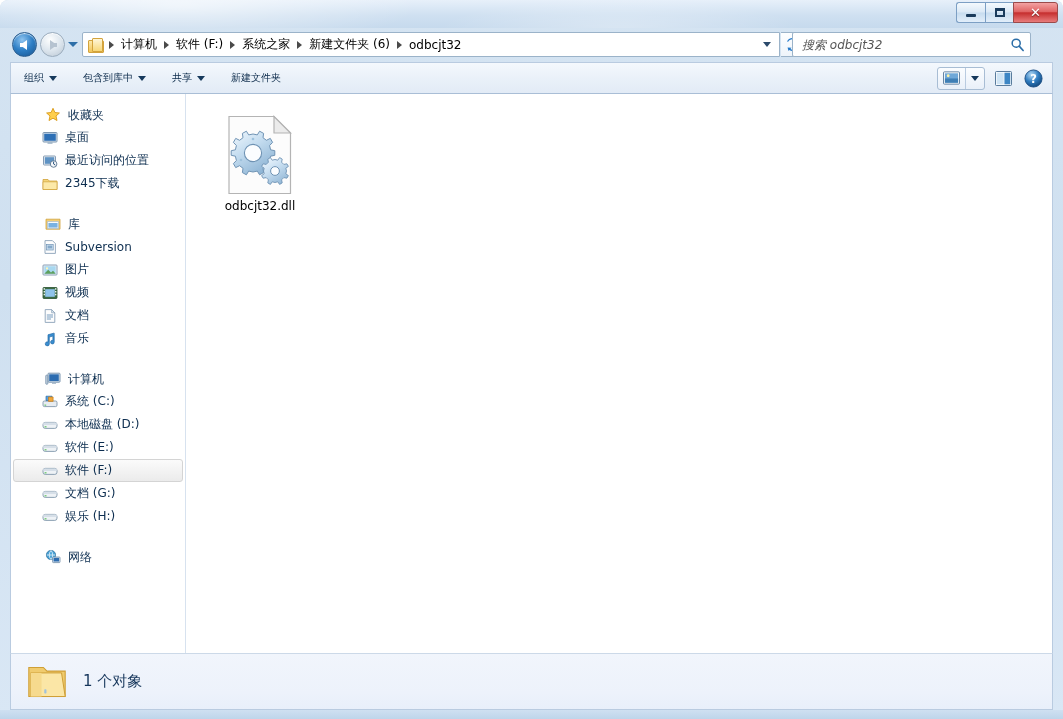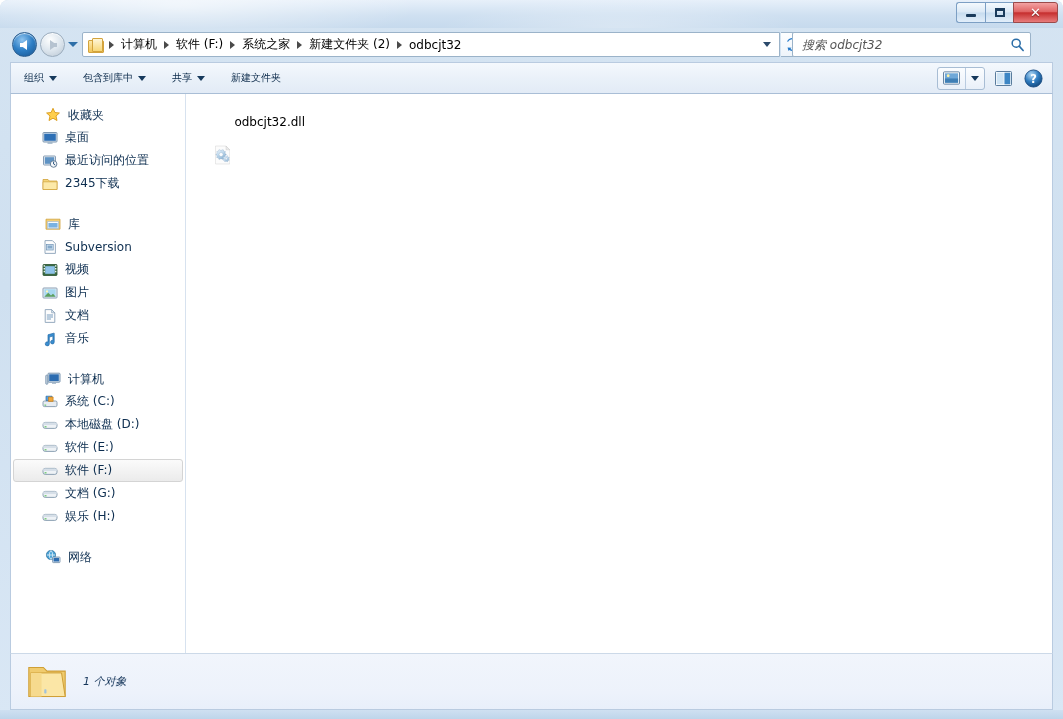--- a/index.html
+++ b/index.html
@@ -255,39 +255,39 @@
   #content {
     flex: 1; height: 100%;
     background: #ffffff;
     position: relative;
     padding: 12px 0 0 12px;
   }
   
   #filegrid { display:flex; flex-wrap: wrap; gap: 4px; padding-left: 14px; padding-top: 4px; }
   .file-cell {
     width: 96px; padding: 4px 2px 6px 2px;
-    display:flex; flex-direction:row; gap: 4px;
+    display:flex; flex-direction:column; align-items:center; gap: 4px;
     border: 1px solid transparent; border-radius: 3px;
   }
   .file-label {
     font-size: 12px; color: #000000; text-align: center; line-height: 14px;
   }
 
   
   #statusbar {
     position: absolute; left: 10px; top: 653px;
     width: 1043px; height: 57px;
     background: linear-gradient(to bottom,#f1f5fc 0%, #edf2fb 70%, #e8effa 100%);
     border: 1px solid #b9cbe0;
     border-top: 1px solid #ccd9e8;
     display: flex; align-items: center;
     padding-left: 14px; gap: 14px;
   }
   #status-folder-icon { width: 44px; height: 40px; flex: none; }
-  #status-text { font-size: 11px; color: #15355a; font-style: italic; }
+  #status-text { font-size: 15px; color: #15355a; }
 
   #window-bottom-edge {
     position: absolute; left: 0; top: 710px; width: 1063px; height: 9px;
     background: linear-gradient(to bottom,#cfe0f1,#bed5ea);
   }
 </style>
 </head>
 <body>
 
 <div id="window">
@@ -321,21 +321,21 @@
     <div id="addressbar">
       <div id="breadcrumb">
         <div class="crumb-folder"></div>
         <span class="crumb-sep"></span>
         <span class="crumb">计算机</span>
         <span class="crumb-sep"></span>
         <span class="crumb">软件 (F:)</span>
         <span class="crumb-sep"></span>
         <span class="crumb">系统之家</span>
         <span class="crumb-sep"></span>
-        <span class="crumb">新建文件夹 (2)</span>
+        <span class="crumb">新建文件夹 (6)</span>
         <span class="crumb-sep"></span>
         <span class="crumb">odbcjt32</span>
       </div>
       <div id="address-dropdown"></div>
     </div>
 
     <div id="refresh-btn">
       <svg width="15" height="15" viewBox="0 0 16 16">
         <path d="M3.2 5.2 C4.6 2.6 7.9 1.7 10.3 3.2 L9.0 4.6 L13.3 4.9 L12.2 1.0 L11.3 2.1 C8.2 0.2 4.0 1.3 2.3 4.6 Z" fill="#2277c8"></path>
         <path d="M12.8 10.8 C11.4 13.4 8.1 14.3 5.7 12.8 L7.0 11.4 L2.7 11.1 L3.8 15.0 L4.7 13.9 C7.8 15.8 12.0 14.7 13.7 11.4 Z" fill="#2277c8"></path>
@@ -471,40 +471,40 @@
             <path d="M3 1.6 h7.4 L13.4 4.6 V14.4 H3 Z" fill="#fdfdfd" stroke="#8ba2b8" stroke-width="0.9"></path>
             <rect x="4.6" y="5.6" width="6.6" height="5.4" fill="#cfe2f2" stroke="#6d92b5" stroke-width="0.7"></rect>
             <line x1="5.6" y1="7.2" x2="10.2" y2="7.2" stroke="#4a7ba8" stroke-width="0.8"></line>
             <line x1="5.6" y1="8.8" x2="10.2" y2="8.8" stroke="#4a7ba8" stroke-width="0.8"></line>
           </svg>
           <span>Subversion</span>
         </div>
 
         <div class="nav-item">
           <svg class="ico" viewBox="0 0 16 16">
+            <rect x="1" y="3" width="14" height="10" rx="0.8" fill="#f2f6fa" stroke="#7b93ab" stroke-width="0.9"></rect>
+            <rect x="2.3" y="4.2" width="11.4" height="7.6" fill="#a8d8f0"></rect>
+            <circle cx="5" cy="6.4" r="1.1" fill="#fff6b8"></circle>
+            <path d="M2.3 11.8 L6.2 7.8 L9 10.4 L11 8.8 L13.7 11.8 Z" fill="#5d9f5d"></path>
+          </svg>
+          <span>图片</span>
+        </div>
+
+        <div class="nav-item">
+          <svg class="ico" viewBox="0 0 16 16">
             <rect x="1" y="2.5" width="14" height="11" rx="0.8" fill="#3b6a44" stroke="#27502f" stroke-width="0.8"></rect>
             <rect x="3.2" y="4.2" width="9.6" height="7.6" fill="#8fc3ea"></rect>
             <rect x="1.6" y="3.2" width="1.4" height="1.5" fill="#e8f0e8"></rect>
             <rect x="1.6" y="6" width="1.4" height="1.5" fill="#e8f0e8"></rect>
             <rect x="1.6" y="8.8" width="1.4" height="1.5" fill="#e8f0e8"></rect>
             <rect x="13" y="3.2" width="1.4" height="1.5" fill="#e8f0e8"></rect>
             <rect x="13" y="6" width="1.4" height="1.5" fill="#e8f0e8"></rect>
             <rect x="13" y="8.8" width="1.4" height="1.5" fill="#e8f0e8"></rect>
           </svg>
           <span>视频</span>
-        </div>
-
-        <div class="nav-item">
-          <svg class="ico" viewBox="0 0 16 16">
-            <rect x="1" y="3" width="14" height="10" rx="0.8" fill="#f2f6fa" stroke="#7b93ab" stroke-width="0.9"></rect>
-            <rect x="2.3" y="4.2" width="11.4" height="7.6" fill="#a8d8f0"></rect>
-            <circle cx="5" cy="6.4" r="1.1" fill="#fff6b8"></circle>
-            <path d="M2.3 11.8 L6.2 7.8 L9 10.4 L11 8.8 L13.7 11.8 Z" fill="#5d9f5d"></path>
-          </svg>
-          <span>图片</span>
         </div>
 
         <div class="nav-item">
           <svg class="ico" viewBox="0 0 16 16">
             <path d="M3.2 1.6 h6.4 L12.8 4.8 V14.4 H3.2 Z" fill="#fdfdfd" stroke="#8ba2b8" stroke-width="0.9"></path>
             <path d="M9.6 1.6 V4.8 H12.8 Z" fill="#dbe6f0" stroke="#8ba2b8" stroke-width="0.7"></path>
             <line x1="4.8" y1="7" x2="11" y2="7" stroke="#6a92b8" stroke-width="0.9"></line>
             <line x1="4.8" y1="9" x2="11" y2="9" stroke="#6a92b8" stroke-width="0.9"></line>
             <line x1="4.8" y1="11" x2="9" y2="11" stroke="#6a92b8" stroke-width="0.9"></line>
           </svg>

